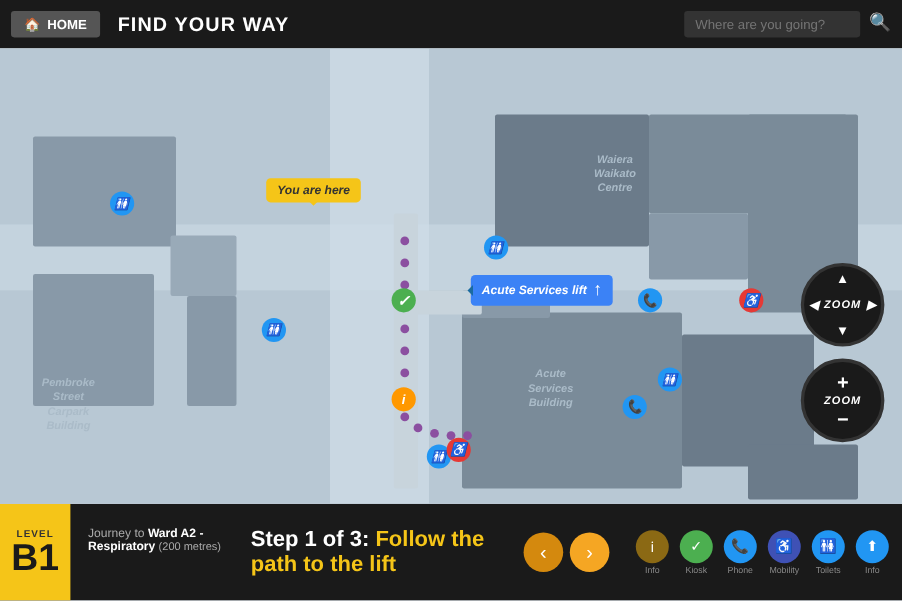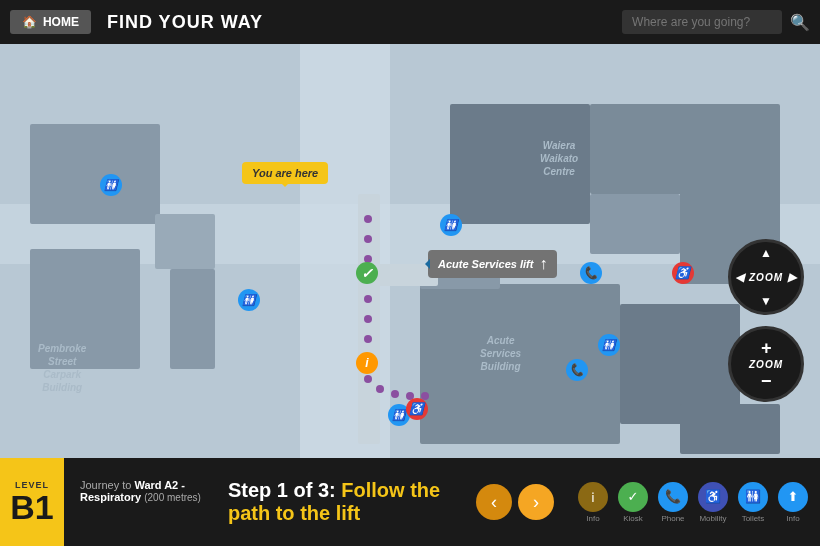--- a/index.html
+++ b/index.html
@@ -34,21 +34,21 @@
     }
     .header-title {
       color: #fff;
       font-size: 18px;
       font-weight: bold;
       letter-spacing: 1px;
       flex: 1;
     }
     .search-area {
       display: flex;
-      align-items: center;
+      align-items: flex-start;
       gap: 8px;
     }
     .search-input {
       background: #333;
       border: none;
       color: #aaa;
       padding: 5px 10px;
       border-radius: 3px;
       font-size: 12px;
       width: 160px;
@@ -97,21 +97,21 @@
       transform: translateX(-50%);
       border: 5px solid transparent;
       border-top-color: #f5c518;
     }
 
     
     .lift-bubble {
       position: absolute;
       top: 206px;
       left: 428px;
-      background: #737373;
+      background: #3b82f6;
       color: #fff;
       font-size: 11px;
       font-weight: bold;
       padding: 5px 10px;
       border-radius: 4px;
       white-space: nowrap;
       display: flex;
       align-items: center;
       gap: 6px;
     }

